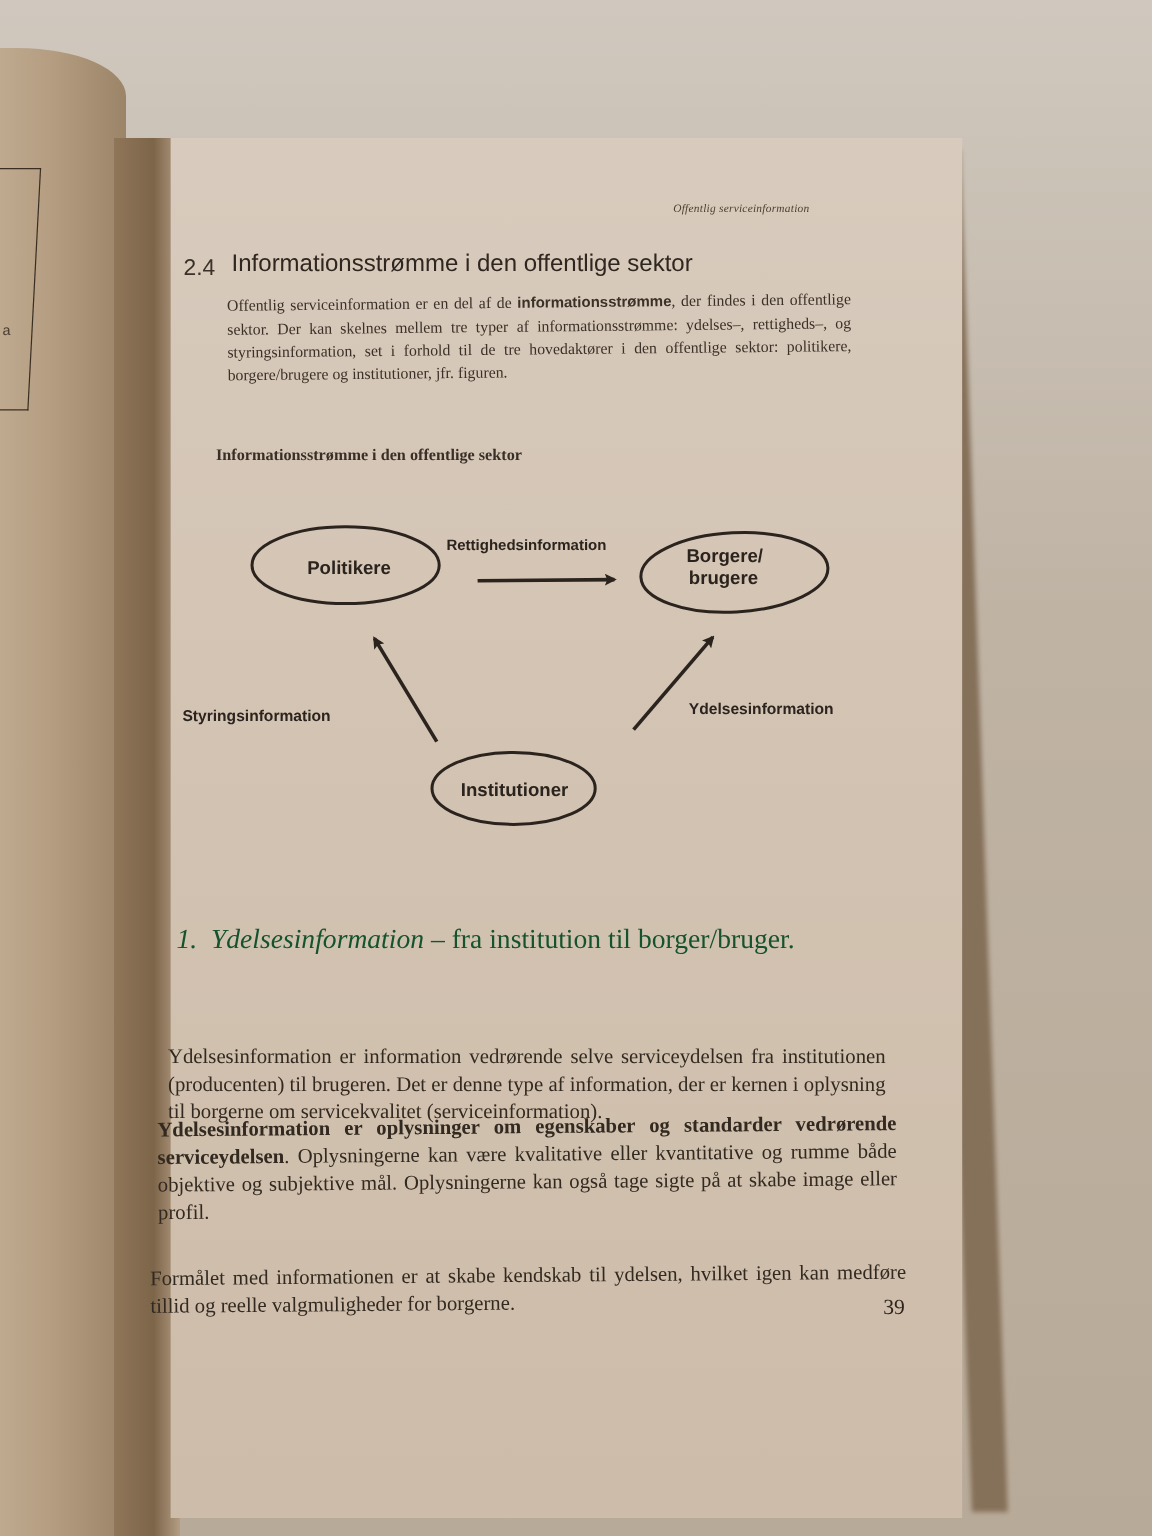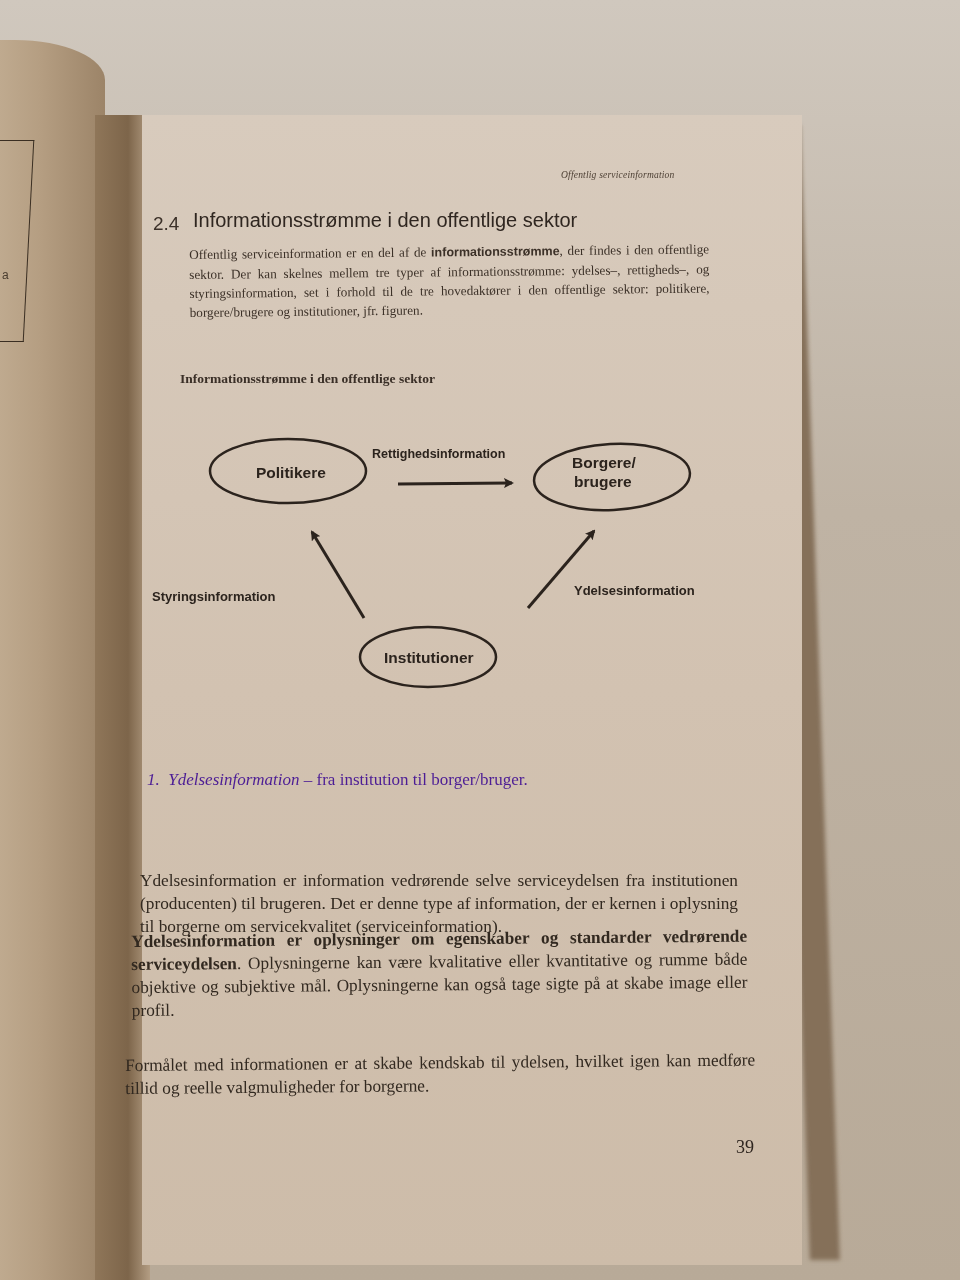--- a/index.html
+++ b/index.html
@@ -54,31 +54,31 @@
     position:absolute; left:189px; top:245px; width:520px; font-size:13.2px; line-height:19px;
     color:#3c3128; text-align:justify; transform:rotate(-0.6deg); transform-origin:left top;
   }
   .intro b { font-family:"Liberation Sans", sans-serif; font-weight:700; font-size:12.5px; }
   .fig-title {
     position:absolute; left:180px; top:371px; font-weight:700; font-size:13.5px; color:#3a2f27;
   }
   .diagram { position:absolute; left:140px; top:400px; width:600px; height:300px; }
   .diagram text { font-family:"Liberation Sans", sans-serif; fill:#2b231d; }
   .item-head {
-    position:absolute; left:147px; top:770px; font-size:17px; color:#4c1d95;
+    position:absolute; left:147px; top:770px; font-size:23px; color:#14532d;
   }
   .item-head i { font-style:italic; }
   .para {
     position:absolute; font-size:17.3px; line-height:23px; color:#322920; text-align:justify;
   }
   .p1 { left:140px; top:849px; width:598px;margin-top:20px; }
   .p2 { left:131px; top:930px; width:616px; transform:rotate(-0.5deg); transform-origin:left top; }
   .p3 { left:125px; top:1054px; width:630px; transform:rotate(-0.5deg); transform-origin:left top; }
   .pagenum {
-    position:absolute; left:736px; top:1137px; font-size:18px; color:#2e251f;
+    position:absolute; left:736px; top:1079px; font-size:18px; color:#2e251f;
   }
   .p2 b { font-weight:700; }
 </style>
 </head>
 <body>
 
 <div class="table-bg"></div>
 
 <div class="left-page">
   <div class="frame"></div>

